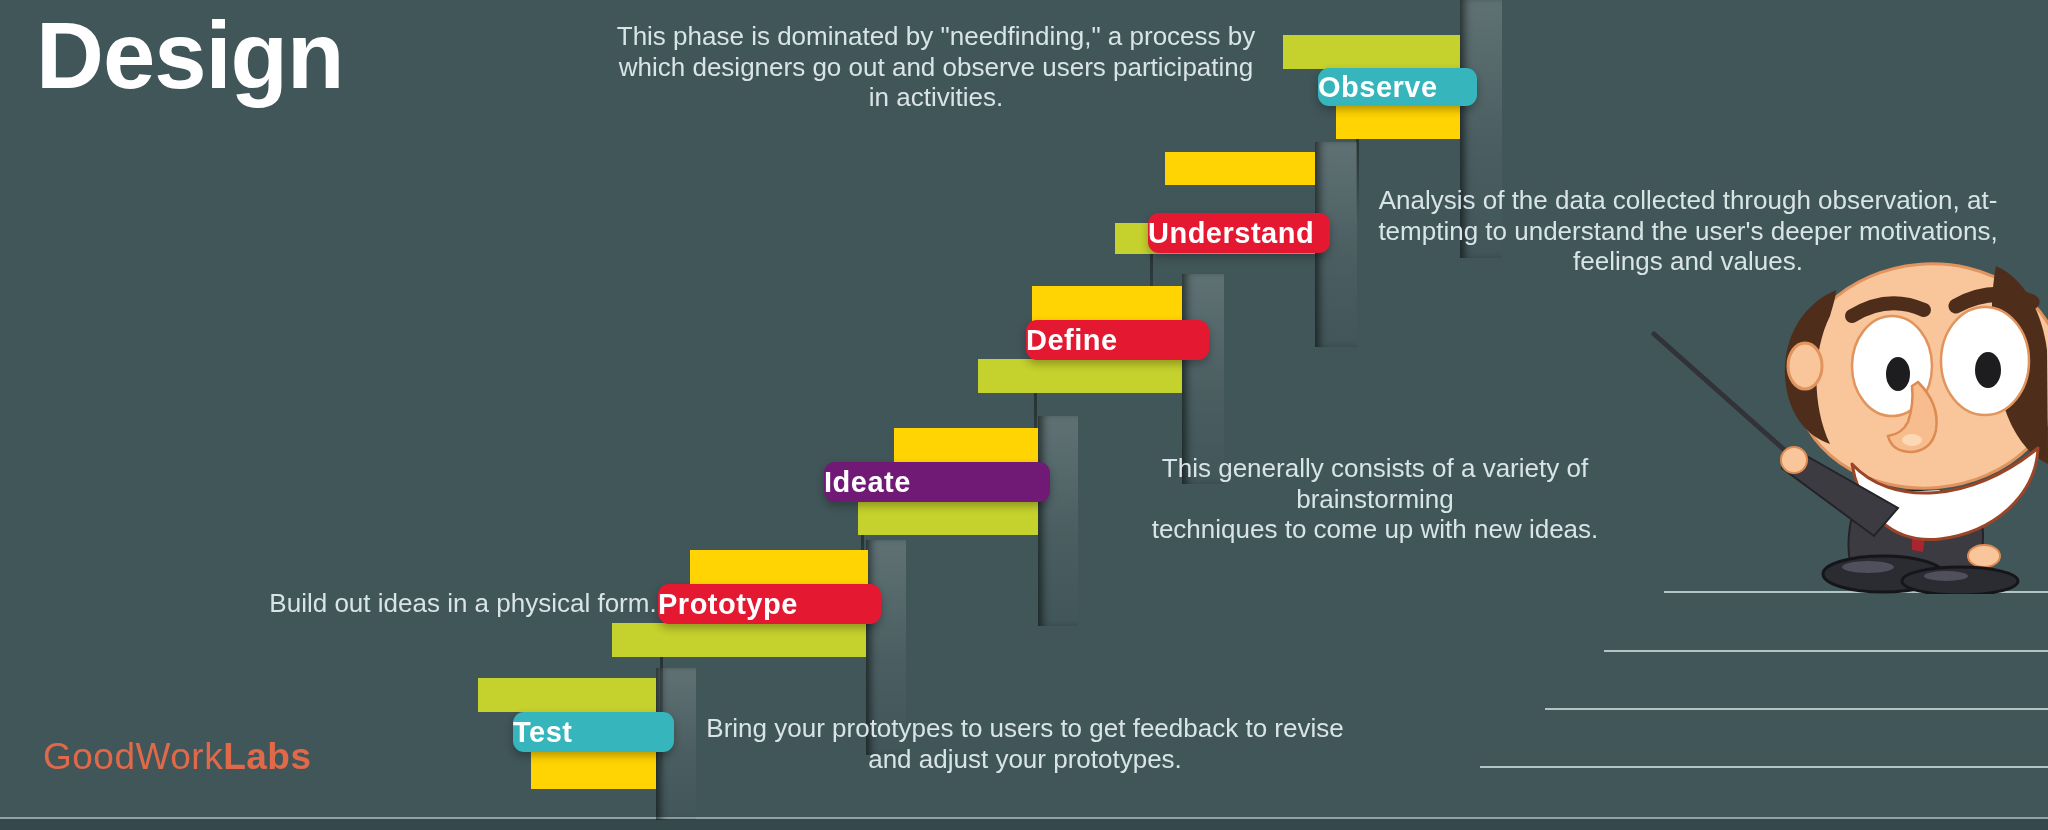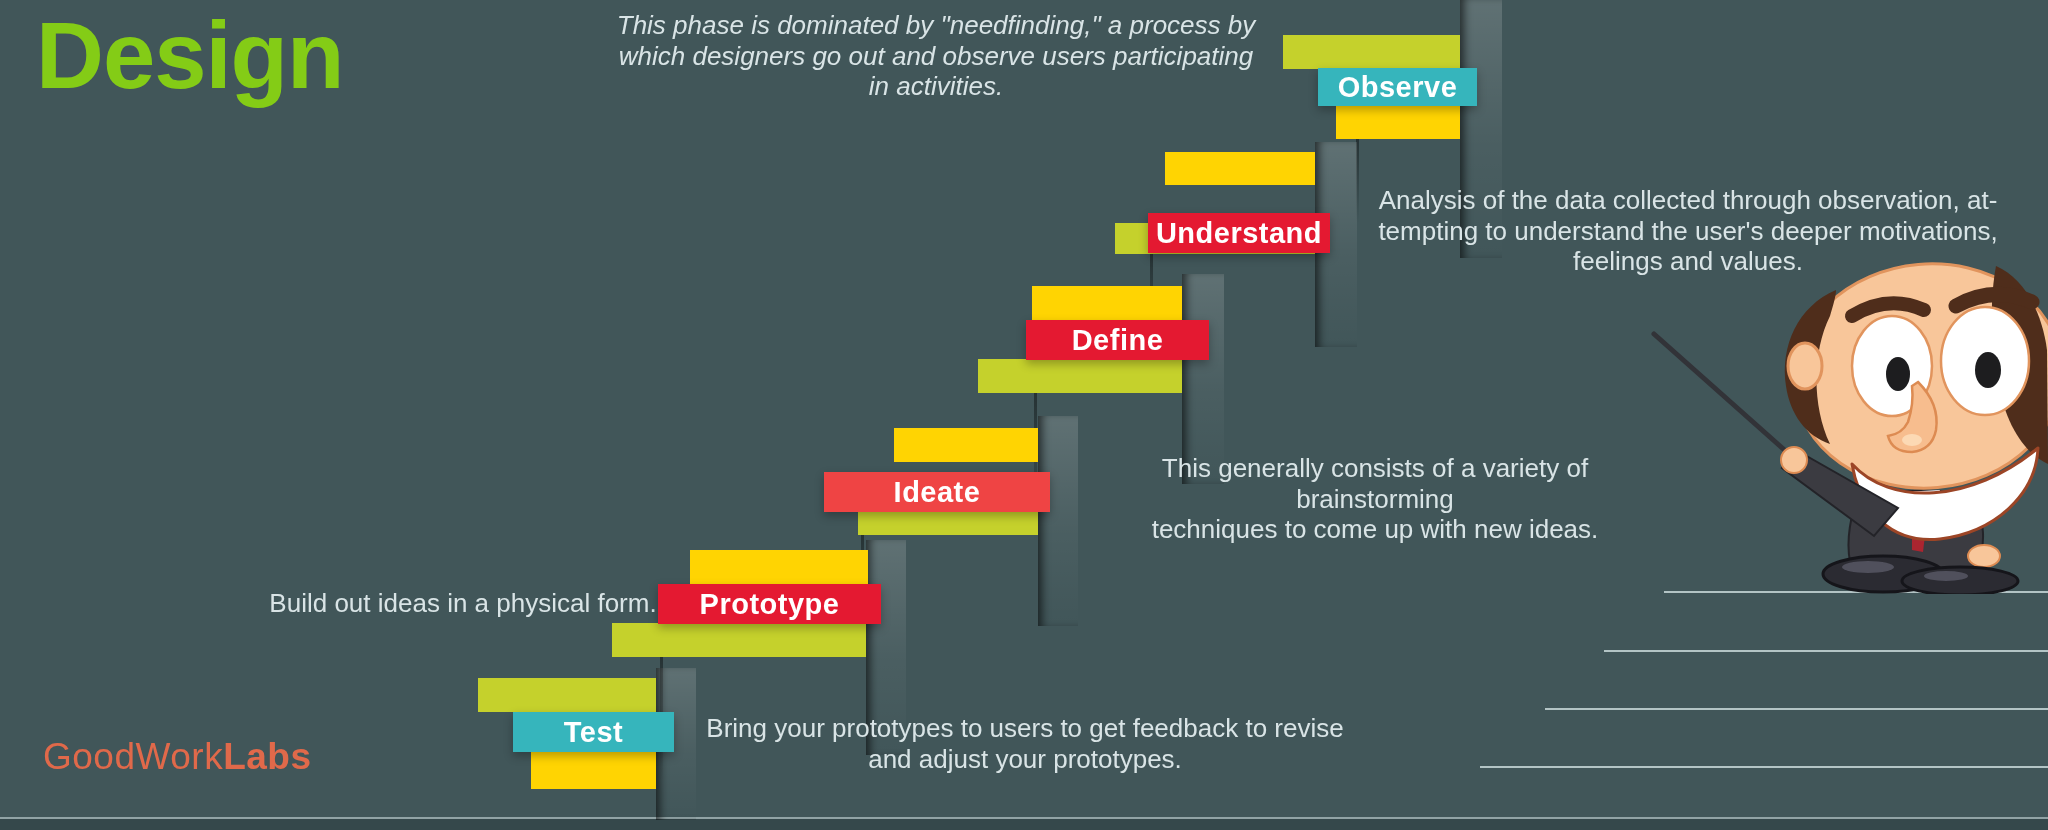--- a/index.html
+++ b/index.html
@@ -2,41 +2,41 @@
 <html><head>
 <meta charset="utf-8">
 <style>
   html,body{margin:0;padding:0;background:#2c3c3f;}
   .stage{
     position:relative;width:2048px;height:830px;overflow:hidden;
     background:#415659;
     font-family:"Liberation Sans","DejaVu Sans",sans-serif;
   }
   
-  .title-main{position:absolute;left:36px;top:2px;font-size:94px;font-weight:700;color:#84cc16;letter-spacing:-1px;margin:0;}
+  .title-main{position:absolute;left:36px;top:2px;font-size:94px;font-weight:700;color:#ffffff;letter-spacing:-1px;margin:0;}
   .title-sub{position:absolute;left:300px;top:96px;font-size:46px;font-weight:400;color:#f2f6f6;margin:0;}
   
   .bar{position:absolute;z-index:2;}
-  .bar.label{display:flex;align-items:center;justify-content:center;z-index:3;
+  .bar.label{display:flex;align-items:center;z-index:3;
     color:#ffffff;font-weight:700;font-size:29px;letter-spacing:.5px;
-    box-shadow:0 4px 9px rgba(0,0,0,.28);}
+    box-shadow:0 4px 9px rgba(0,0,0,.28);border-radius:11px;}
   .riser{position:absolute;z-index:1;
     background:linear-gradient(180deg,rgba(255,255,255,.16),rgba(255,255,255,.05) 55%,rgba(255,255,255,0) 100%);
     box-shadow:inset 8px 0 9px -4px rgba(0,0,0,.6);}
   .tail{position:absolute;width:3px;z-index:1;
     background:linear-gradient(180deg,rgba(0,0,0,.42),rgba(0,0,0,0));}
   .desc{position:absolute;z-index:2;margin:0;color:#d9e4e6;font-size:26px;line-height:1.18;
     text-align:center;white-space:pre-line;}
   
   .s1t{left:1283px;top:35px;width:177px;height:34px;}
   .s1l{left:1318px;top:68px;width:159px;height:38px;}
   .s1b{left:1336px;top:104px;width:124px;height:35px;}
   .s1r{left:1460px;top:0;width:42px;height:258px;}
   .s1x{left:1356px;top:138px;height:85px;}
-  .s1d{left:600px;top:10px;width:672px;font-style:italic;}
+  .s1d{left:600px;top:21px;width:672px;}
   
   .s2t{left:1165px;top:152px;width:150px;height:33px;}
   .s2l{left:1148px;top:184px;width:182px;height:40px;margin-top:29px;}
   .s2b{left:1115px;top:223px;width:200px;height:31px;}
   .s2r{left:1315px;top:142px;width:42px;height:205px;}
   .s2x{left:1150px;top:253px;height:105px;}
   .s2d{left:1362px;top:185px;width:652px;}
   
   .s3t{left:1032px;top:286px;width:150px;height:35px;}
   .s3l{left:1013px;top:320px;width:183px;height:40px;}
@@ -121,21 +121,21 @@
   <div class="bar s3t" style="background: rgb(255, 212, 2);"></div>
   <div class="bar s3b" style="background: rgb(197, 209, 44);"></div>
   <div class="bar label s3l" style="background: rgb(228, 25, 49); margin-left: 13px;">
     <span>Define</span>
   </div>
 
   <div class="riser s4r"></div>
   <div class="tail s4x"></div>
   <div class="bar s4t" style="background: rgb(255, 212, 2);"></div>
   <div class="bar s4b" style="background: rgb(197, 209, 44);"></div>
-  <div class="bar label s4l" style="background: #ef4444; margin-top: 10px;">
+  <div class="bar label s4l" style="background: #701a75;">
     <span>Ideate</span>
   </div>
   <p class="desc s4d">This generally consists of a variety of brainstorming
 techniques to come up with new ideas.</p>
 
   <div class="riser s5r"></div>
   <div class="tail s5x"></div>
   <div class="bar s5t" style="background: rgb(255, 212, 2);"></div>
   <div class="bar s5b" style="background: rgb(197, 209, 44);"></div>
   <div class="bar label s5l" style="background: rgb(228, 25, 49);">

